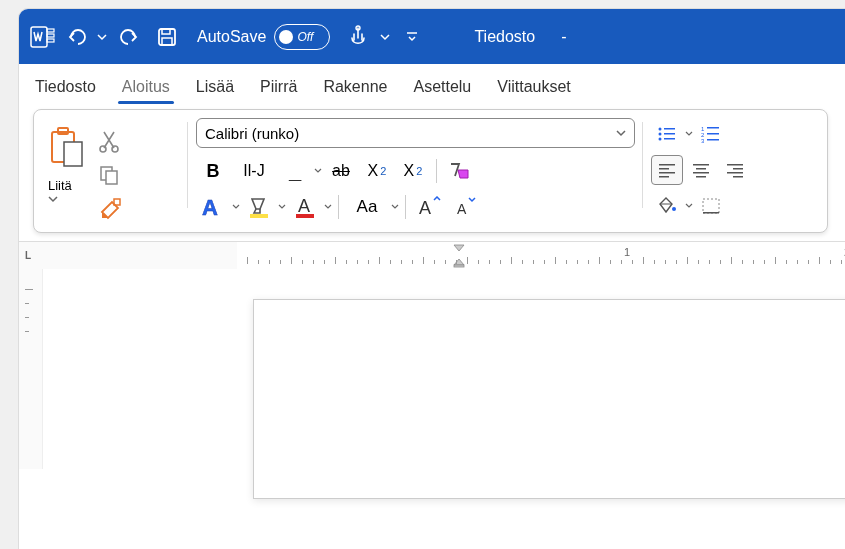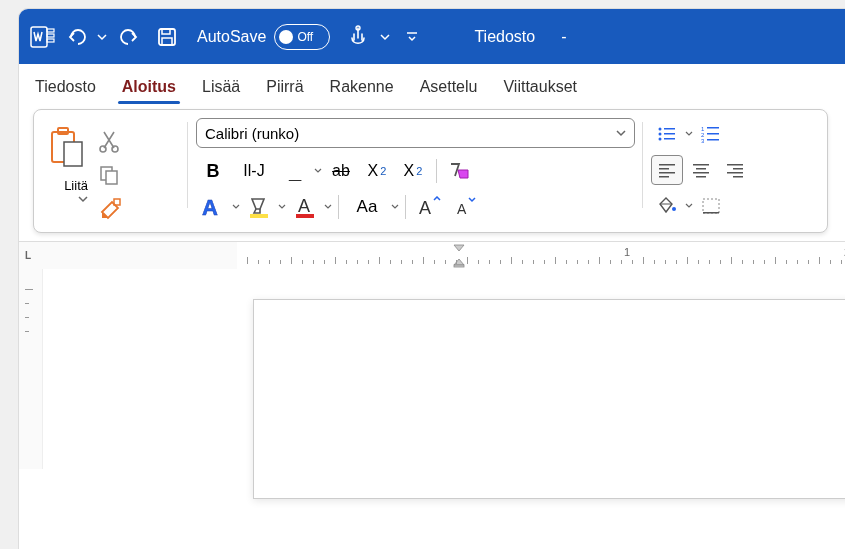--- a/index.html
+++ b/index.html
@@ -2,41 +2,41 @@
 <html><head>
 <meta charset="utf-8">
 <style>
 * { box-sizing: border-box; margin: 0; padding: 0; font-family: "Segoe UI", sans-serif; }
 body { background: #f0f0f0; width: 845px; height: 549px; overflow: hidden; position: relative; }
 .app-window { width: 845px; height: 549px; background: white; border-radius: 10px 0 0 0; overflow: hidden; position: absolute; top: 8px; left: 18px; border: 1px solid #ddd; }
 .titlebar { background: #185abd; height: 55px; display: flex; align-items: center; padding: 0 10px; color: white; gap: 6px; }
 .titlebar .word-icon { width: 28px; height: 28px; display: flex; align-items: center; justify-content: center; }
 .titlebar .btn { display: flex; align-items: center; justify-content: center; min-width: 32px; height: 32px; cursor: pointer; border-radius: 4px; }
 .titlebar .autosave { display: flex; align-items: center; gap: 8px; font-size: 16px; margin-left: 8px; }
-.toggle { width: 56px; height: 26px; border: 1.5px solid white; border-radius: 13px; display: flex; align-items: center; padding: 0 4px; gap: 4px; }
+.toggle { width: 56px; height: 26px; border: 1.5px solid white; border-radius: 13px; display: flex; align-items: center; padding: 0 4px; gap: 4px; font-style: italic; }
 .toggle-knob { width: 14px; height: 14px; background: white; border-radius: 50%; }
 .toggle-label { font-size: 12px; }
 .titlebar .title { margin-left: 40px; font-size: 16px; }
 .dropdown-chev { margin-left: -4px; }
 
 .tabs { display: flex; align-items: center; height: 45px; padding: 0 12px; gap: 18px; font-size: 16px; color: #333; }
 .tab { padding: 6px 4px; cursor: pointer; position: relative; }
-.tab.active { color: #7f1d1d; font-weight: 700; }
+.tab.active { color: #737373; font-weight: 400; }
 .tab.active::after { content: ""; position: absolute; bottom: -2px; left: 0; right: 0; height: 3px; background: #185abd; border-radius: 2px; }
 
 .ribbon-area { display: flex; padding: 0 6px 0 14px; gap: 0; }
 .ribbon-panel { background: white; border: 1px solid #ccc; border-radius: 8px; padding: 8px 4px 4px 4px; display: flex; box-shadow: 0 2px 4px rgba(0,0,0,0.1); }
 .ribbon-group { display: flex; align-items: center; padding: 0 8px; position: relative; }
 .ribbon-group:not(:last-child)::after { content: ""; position: absolute; right: 0; top: 4px; bottom: 20px; width: 1px; background: #ddd; }
 .group-label { font-size: 13px; color: #555; margin-top: 6px; display: flex; align-items: center; gap: 4px; width: 100%; justify-content: center; position: relative; }
 .launcher { position: absolute; right: 0; cursor: pointer; }
 
 .clipboard-group { width: 150px; }
 .clipboard-content { display: flex; gap: 8px; }
-.paste-btn { display: flex; flex-direction: column; align-items: flex-end; gap: 2px; cursor: pointer; padding: 2px; }
+.paste-btn { display: flex; flex-direction: column; align-items: flex-start; gap: 2px; cursor: pointer; padding: 2px; }
 .paste-label { font-size: 13px; }
 .clip-tools { display: flex; flex-direction: column; gap: 10px; padding-top: 6px; }
 
 .font-group { width: 455px; }
 .font-row1 { display: flex; gap: 6px; margin-bottom: 8px; }
 .font-combo { flex: 1; height: 30px; border: 1.5px solid #888; border-radius: 6px; display: flex; align-items: center; padding: 0 8px; justify-content: space-between; font-size: 15px; cursor: pointer; }
 .size-combo { width: 70px; height: 30px; border: 1.5px solid #888; border-radius: 6px; display: flex; align-items: center; padding: 0 8px; justify-content: space-between; font-size: 15px; cursor: pointer; }
 .font-row2, .font-row3 { display: flex; gap: 2px; align-items: center; margin-bottom: 6px; }
 .fbtn { min-width: 34px; height: 30px; display: flex; align-items: center; justify-content: center; cursor: pointer; border-radius: 4px; font-size: 16px; gap: 2px; }
 .vsep { width: 1px; height: 24px; background: #ccc; margin: 0 4px; }

